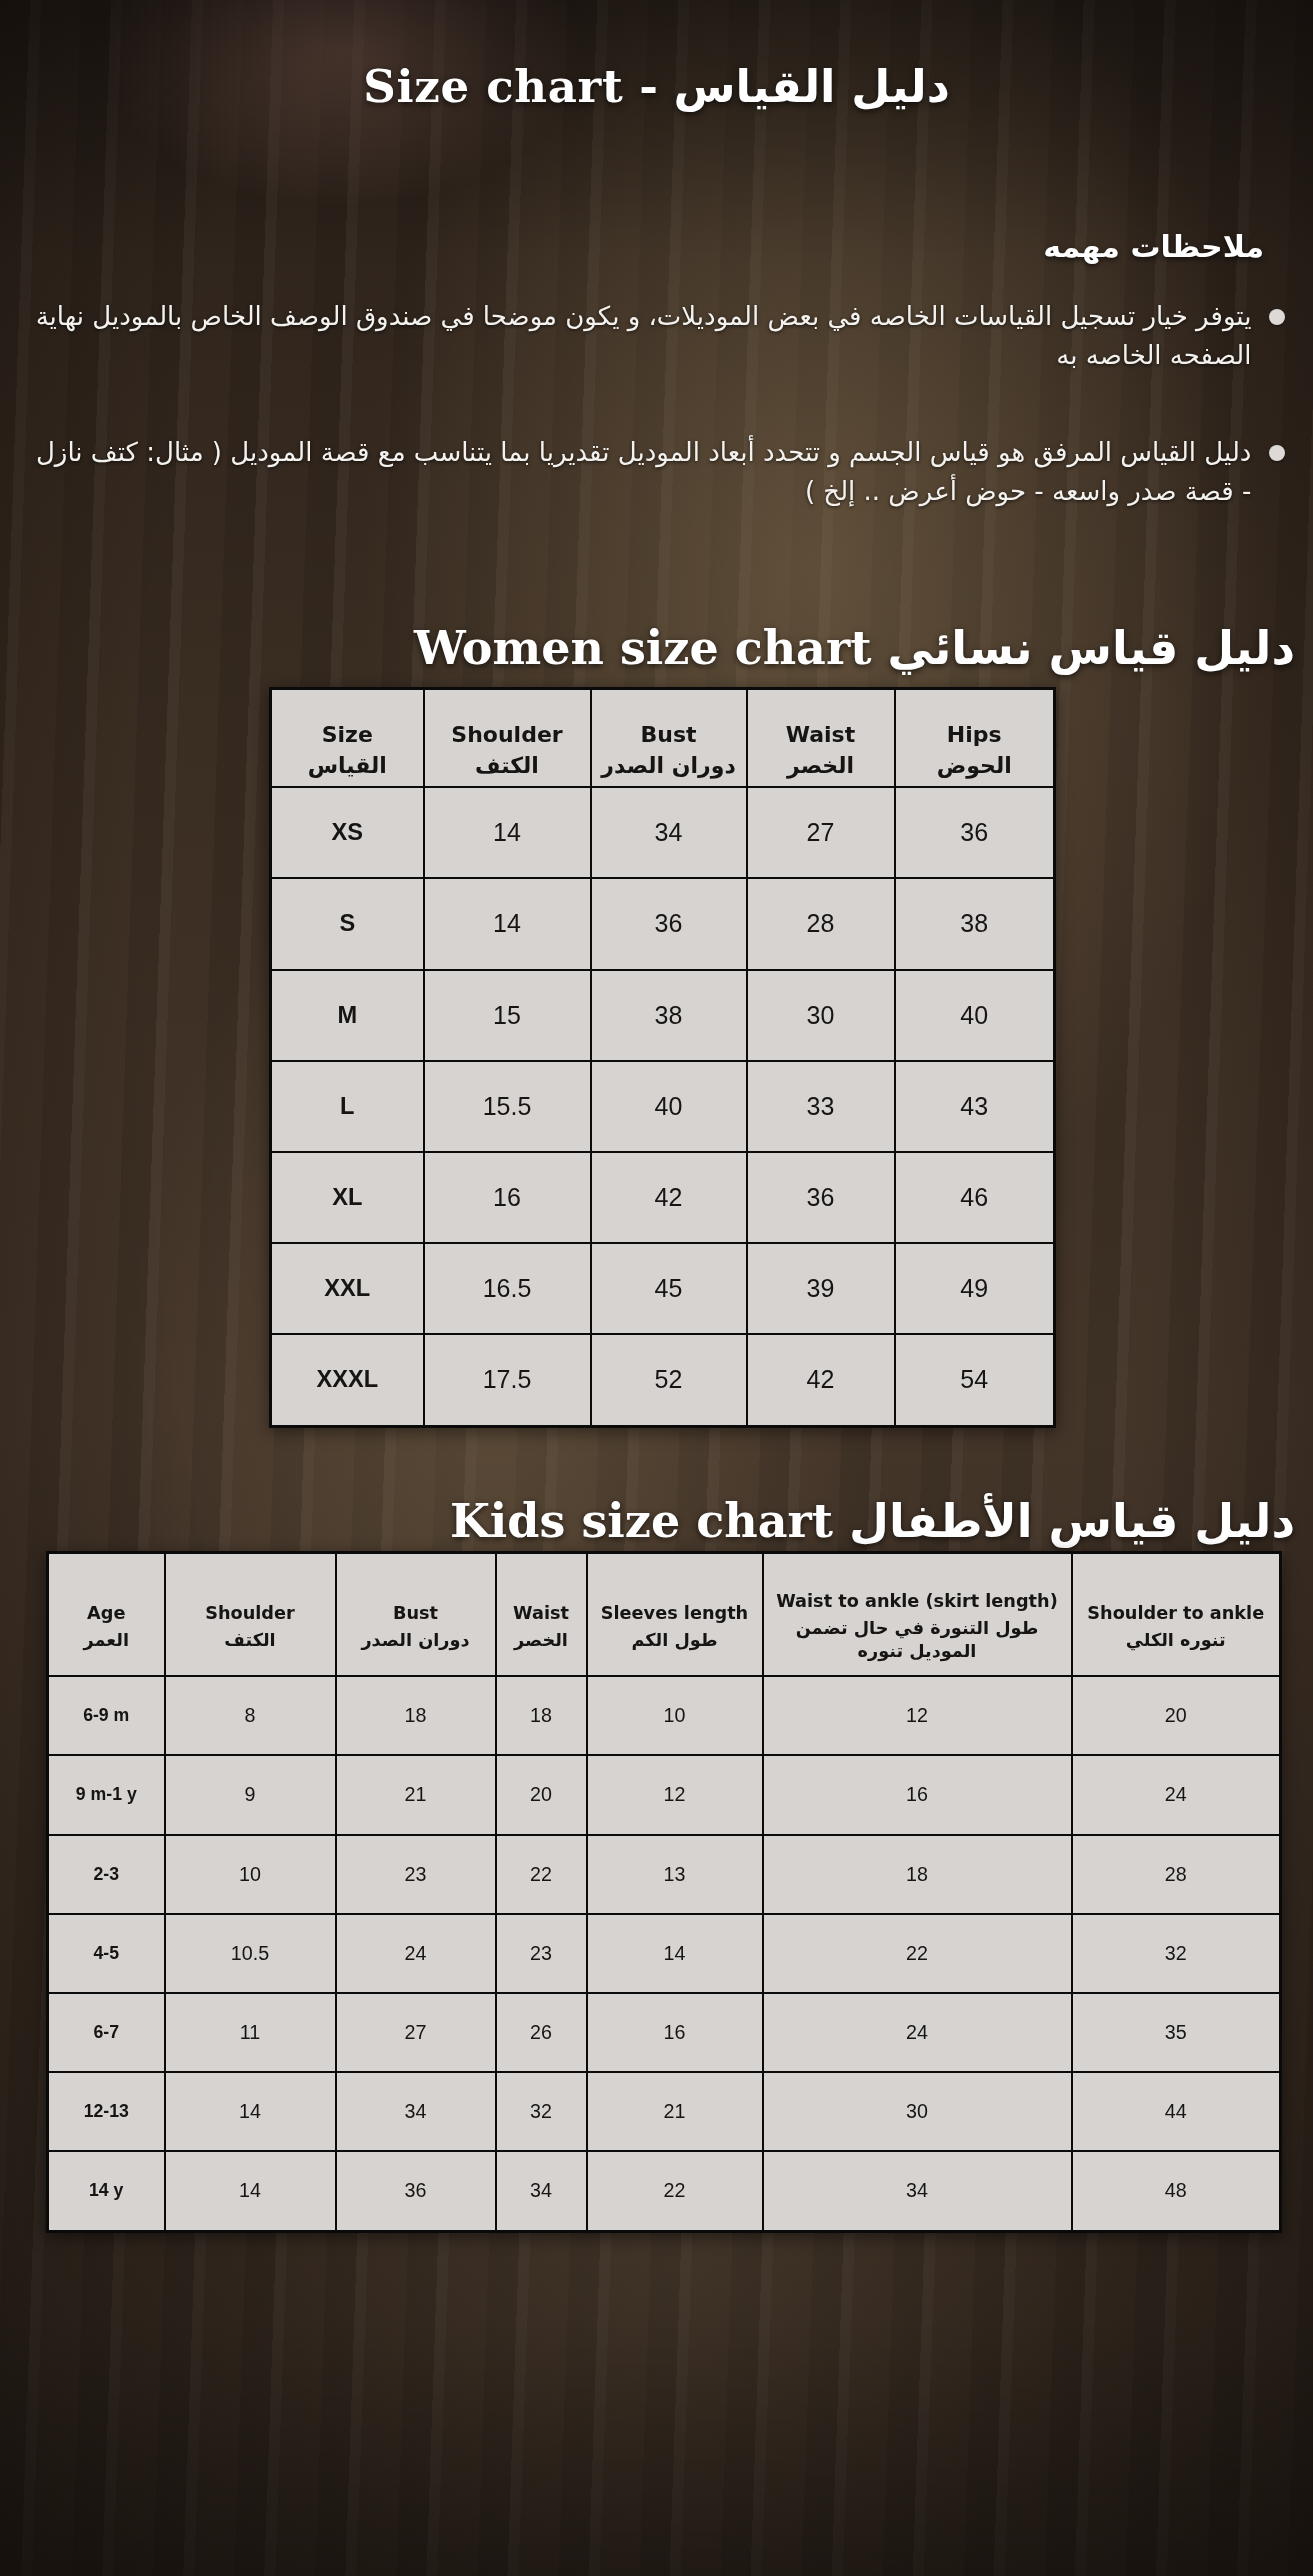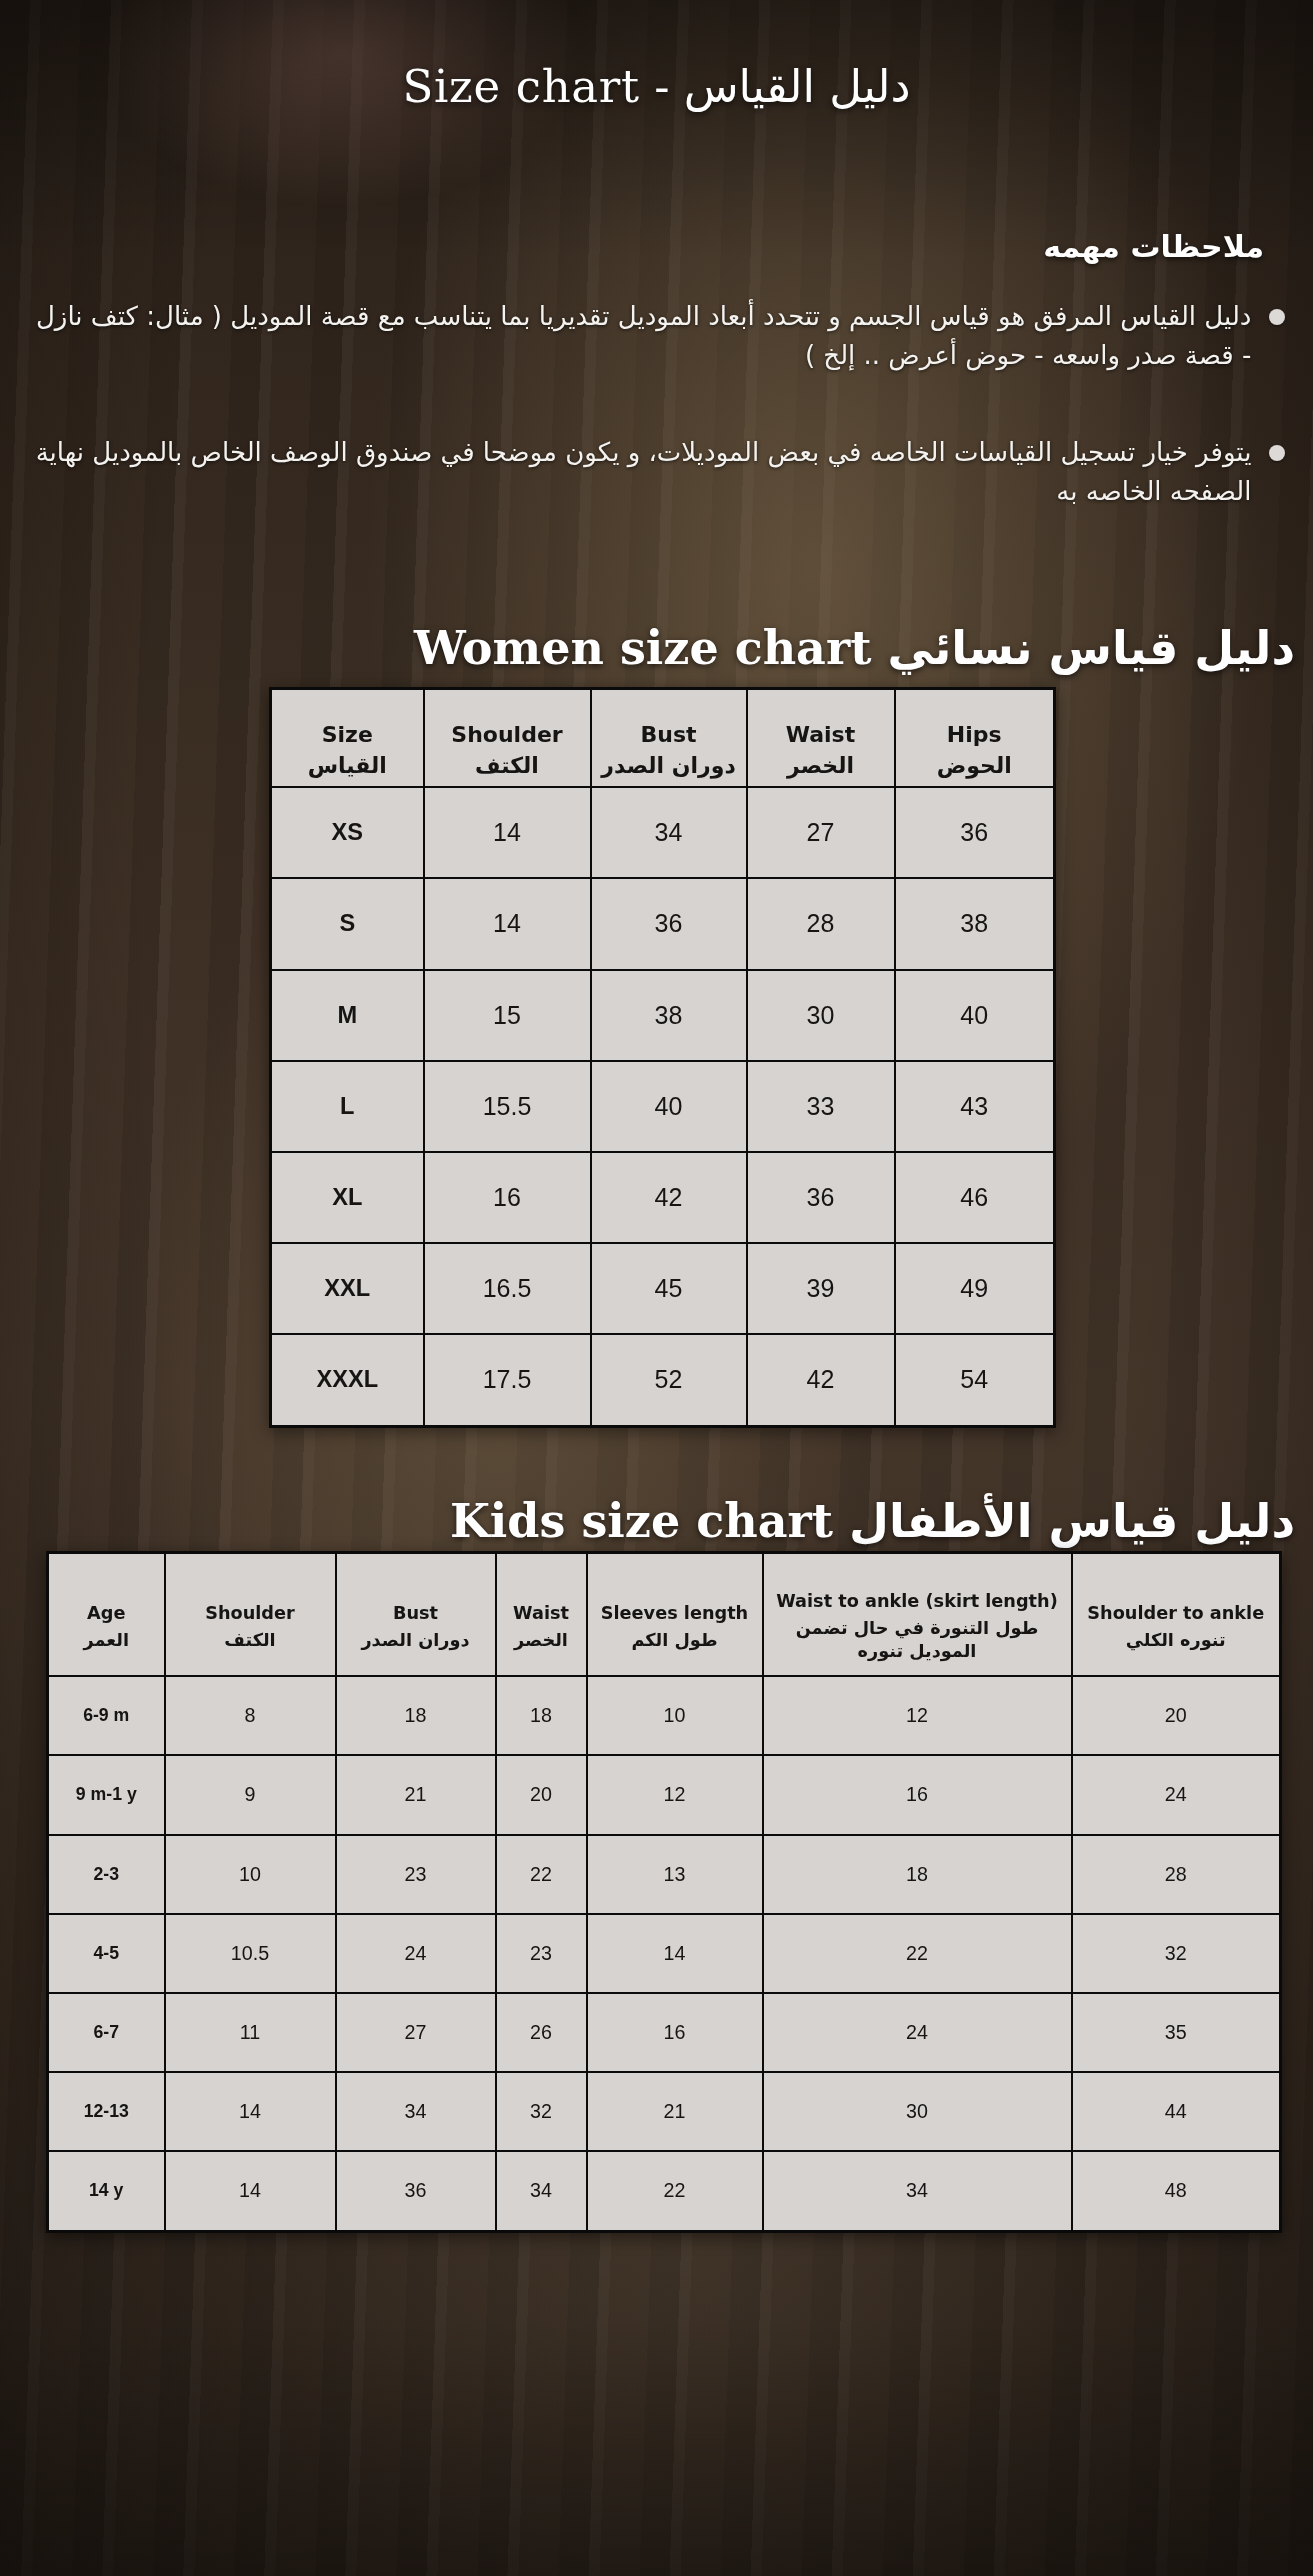--- a/index.html
+++ b/index.html
@@ -31,21 +31,21 @@
       radial-gradient(ellipse at 50% 35%, rgba(0,0,0,0) 55%, rgba(10,7,5,0.50) 100%),
       linear-gradient(180deg, rgba(0,0,0,0.35) 0%, rgba(0,0,0,0) 10%, rgba(0,0,0,0) 90%, rgba(0,0,0,0.30) 100%);
   }
   .content { position: absolute; inset: 0; z-index: 2; }
 
   
   .page-title {
     position: absolute; top: 60px; left: 0; right: 0; margin: 0;
     direction: rtl; text-align: center;
     color: #ffffff; font-family: "DejaVu Serif", "DejaVu Sans", serif;
-    font-weight: 400; font-size: 45px; letter-spacing: 0.7px;
+    font-weight: 700; font-size: 45px; letter-spacing: 0.7px;
     text-shadow: 0 2px 6.6px rgba(0,0,0,0.65);
   }
   .notes-header {
     position: absolute; top: 221px; right: 41px; margin: 8px;
     direction: rtl; color: #ffffff; font-size: 30px; font-weight: 700;
     text-shadow: 0 2px 5.3px rgba(0,0,0,0.65);
   }
   .notes-list {
     position: absolute; top: 297px; right: 27.6px; left: 27.6px;
     margin: 0; padding: 0; list-style: none;
@@ -104,25 +104,25 @@
 
   <div class="content">
 
     <h1 class="page-title">دليل القياس - Size chart</h1>
 
     <h2 class="notes-header">ملاحظات مهمه</h2>
 
     <ul class="notes-list">
       <li>
         <span class="dot"></span>
-        <span>دليل القياس المرفق هو قياس الجسم و تتحدد أبعاد الموديل تقديريا بما يتناسب مع قصة الموديل ( مثال: كتف نازل - قصة صدر واسعه - حوض أعرض .. إلخ )</span>
+        <span>يتوفر خيار تسجيل القياسات الخاصه في بعض الموديلات، و يكون موضحا في صندوق الوصف الخاص بالموديل نهاية الصفحه الخاصه به</span>
       </li>
       <li>
         <span class="dot"></span>
-        <span>يتوفر خيار تسجيل القياسات الخاصه في بعض الموديلات، و يكون موضحا في صندوق الوصف الخاص بالموديل نهاية الصفحه الخاصه به</span>
+        <span>دليل القياس المرفق هو قياس الجسم و تتحدد أبعاد الموديل تقديريا بما يتناسب مع قصة الموديل ( مثال: كتف نازل - قصة صدر واسعه - حوض أعرض .. إلخ )</span>
       </li>
     </ul>
 
     <h2 class="section-title women-title">دليل قياس نسائي  Women size chart</h2>
 
     <table class="size-table women-table" id="women-table">
       <colgroup>
         <col style="width:153px">
           <col style="width:167px">
           <col style="width:156px">

